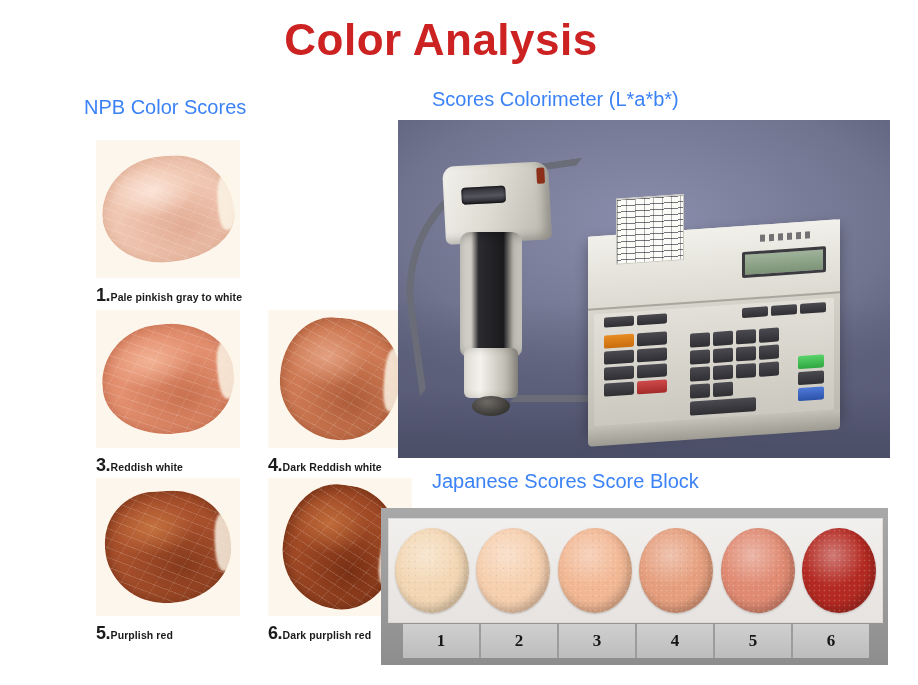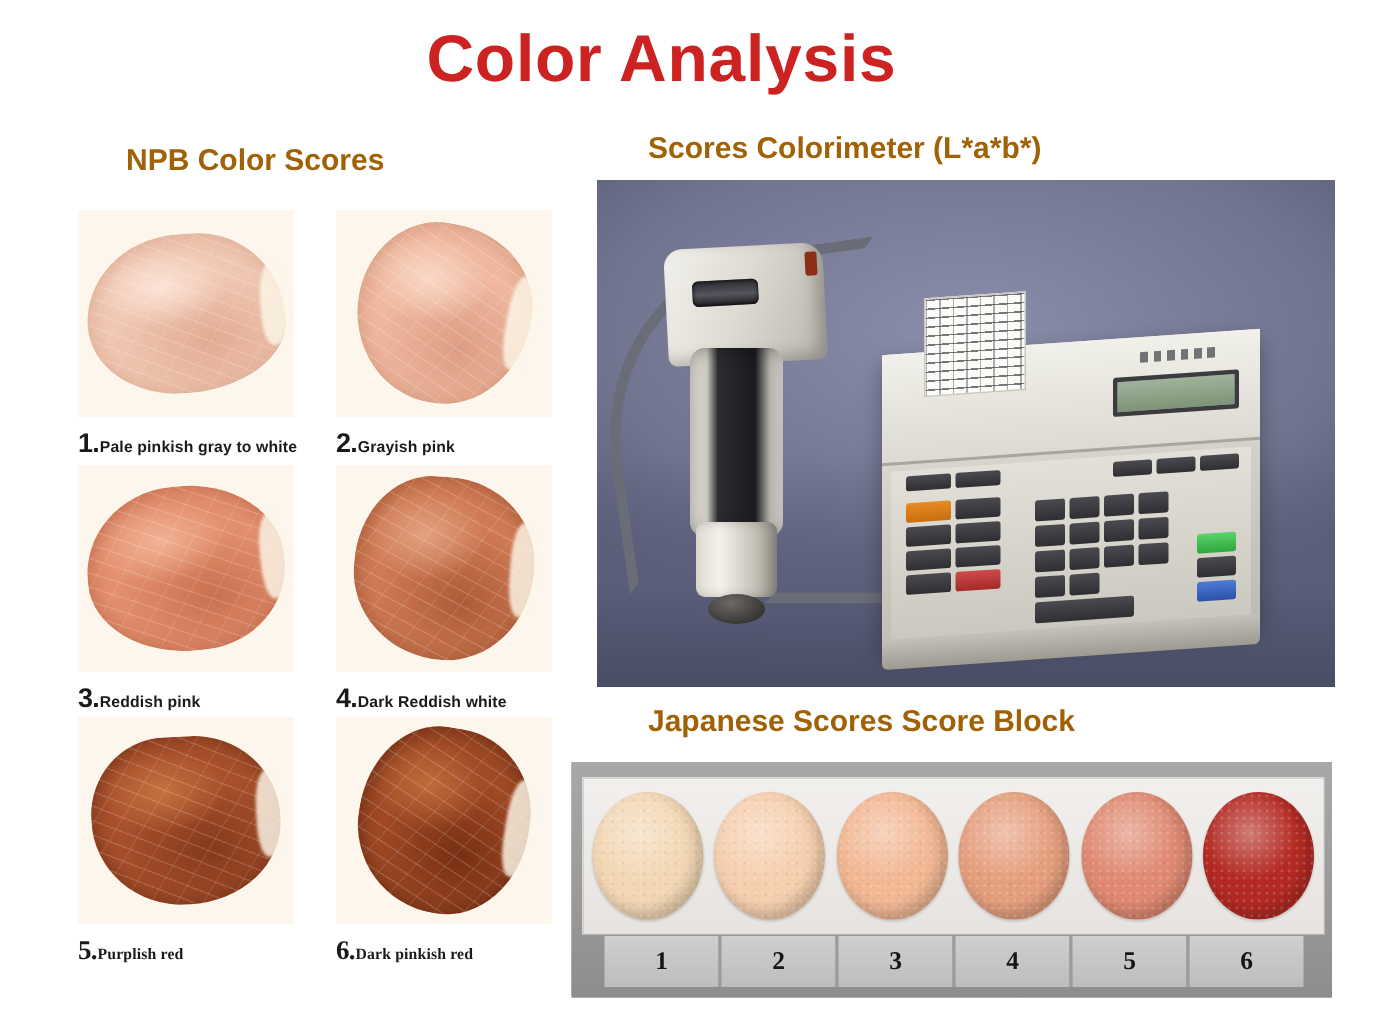--- a/index.html
+++ b/index.html
@@ -28,45 +28,46 @@
     font-weight: bold;
     color: #cc2222;
     letter-spacing: 0.5px;
     line-height: 1.1;
   }
 
   
   .section-heading {
     position: absolute;
     font-size: 20px;
-    font-weight: bold;
-    color: #a16207;
+    font-weight: normal;
+    color: #3b82f6;
     white-space: nowrap;
   }
   #npb-heading       { left: 84px;  top: 96px; }
   #minolta-heading   { left: 432px; top: 88px; }
   #japanese-heading  { left: 432px; top: 470px; }
 
   
   #npb-panel {
     position: absolute;
     left: 52px;
     top: 140px;
     width: 340px;
     height: 510px;
   }
   .npb-cell {
     position: absolute;
     width: 150px;
+    margin-left: 44px;
   }
   .npb-cell.col-a { left: 0px; }
   .npb-cell.col-b { left: 172px; }
   .npb-cell.row-1 { top: 0px; }
   .npb-cell.row-2 { top: 170px; }
-  .npb-cell.row-3 { top: 338px; font-family: Liberation Serif, serif; }
+  .npb-cell.row-3 { top: 338px; }
 
   .chop-photo {
     position: relative;
     width: 144px;
     height: 138px;
     background: #fdf6ec;
     overflow: hidden;
   }
   .chop-shape {
     position: absolute;
@@ -401,41 +402,30 @@
       <div class="chop-shape" id="shape-0" style="--base: #f0c7b2; --hi: #fbe3d6; --lo: #e2ab93; --edge: #d9a78d; --rot: -4deg; --w: 132px; --h: 106px; --br: 48% 44% 52% 46% / 54% 56% 42% 46%;">
         <div class="chop-marbling"></div>
         <div class="chop-fat"></div>
       </div>
     </div>
     <div class="npb-caption">
       <span class="num">1</span><span class="dot">.</span><span class="desc">Pale pinkish gray to white</span>
     </div>
   </div>
 
-  <div class="npb-cell col-b row-1">
-    <div class="chop-photo">
-      <div class="chop-shape" id="shape-1" style="--base: #efb89f; --hi: #fad8c6; --lo: #dd9d84; --edge: #cf9478; --rot: 10deg; --w: 116px; --h: 120px; --br: 44% 52% 48% 50% / 48% 44% 54% 52%;">
-        <div class="chop-marbling"></div>
-        <div class="chop-fat"></div>
-      </div>
-    </div>
-    <div class="npb-caption">
-      <span class="num">2</span><span class="dot">.</span><span class="desc">Grayish pink</span>
-    </div>
-  </div>
 
   <div class="npb-cell col-a row-2">
     <div class="chop-photo">
       <div class="chop-shape" id="shape-2" style="--base: #e39070; --hi: #f2b294; --lo: #c97150; --edge: #bd6848; --rot: -6deg; --w: 132px; --h: 110px; --br: 46% 50% 44% 52% / 52% 48% 50% 46%;">
         <div class="chop-marbling"></div>
         <div class="chop-fat"></div>
       </div>
     </div>
     <div class="npb-caption">
-      <span class="num">3</span><span class="dot">.</span><span class="desc">Reddish pink</span>
+      <span class="num">3</span><span class="dot">.</span><span class="desc">Reddish white</span>
     </div>
   </div>
 
   <div class="npb-cell col-b row-2">
     <div class="chop-photo">
       <div class="chop-shape" id="shape-3" style="--base: #cf7b55; --hi: #e3a080; --lo: #ad5c38; --edge: #9e5230; --rot: 4deg; --w: 120px; --h: 122px; --br: 42% 50% 48% 52% / 50% 46% 52% 48%;">
         <div class="chop-marbling"></div>
         <div class="chop-fat"></div>
       </div>
     </div>
@@ -457,21 +447,21 @@
   </div>
 
   <div class="npb-cell col-b row-3">
     <div class="chop-photo">
       <div class="chop-shape" id="shape-5" style="--base: #a04a26; --hi: #bf6b3a; --lo: #782f13; --edge: #60250e; --rot: 9deg; --w: 114px; --h: 124px; --br: 44% 48% 46% 52% / 50% 46% 50% 48%;">
         <div class="chop-marbling"></div>
         <div class="chop-fat"></div>
       </div>
     </div>
     <div class="npb-caption">
-      <span class="num">6</span><span class="dot">.</span><span class="desc">Dark pinkish red</span>
+      <span class="num">6</span><span class="dot">.</span><span class="desc">Dark purplish red</span>
     </div>
   </div>
 
 </div>
 
 <div class="section-heading" id="minolta-heading">Scores Colorimeter (L*a*b*)</div>
 
 <div id="minolta-photo">
   <div class="floor"></div>
 

